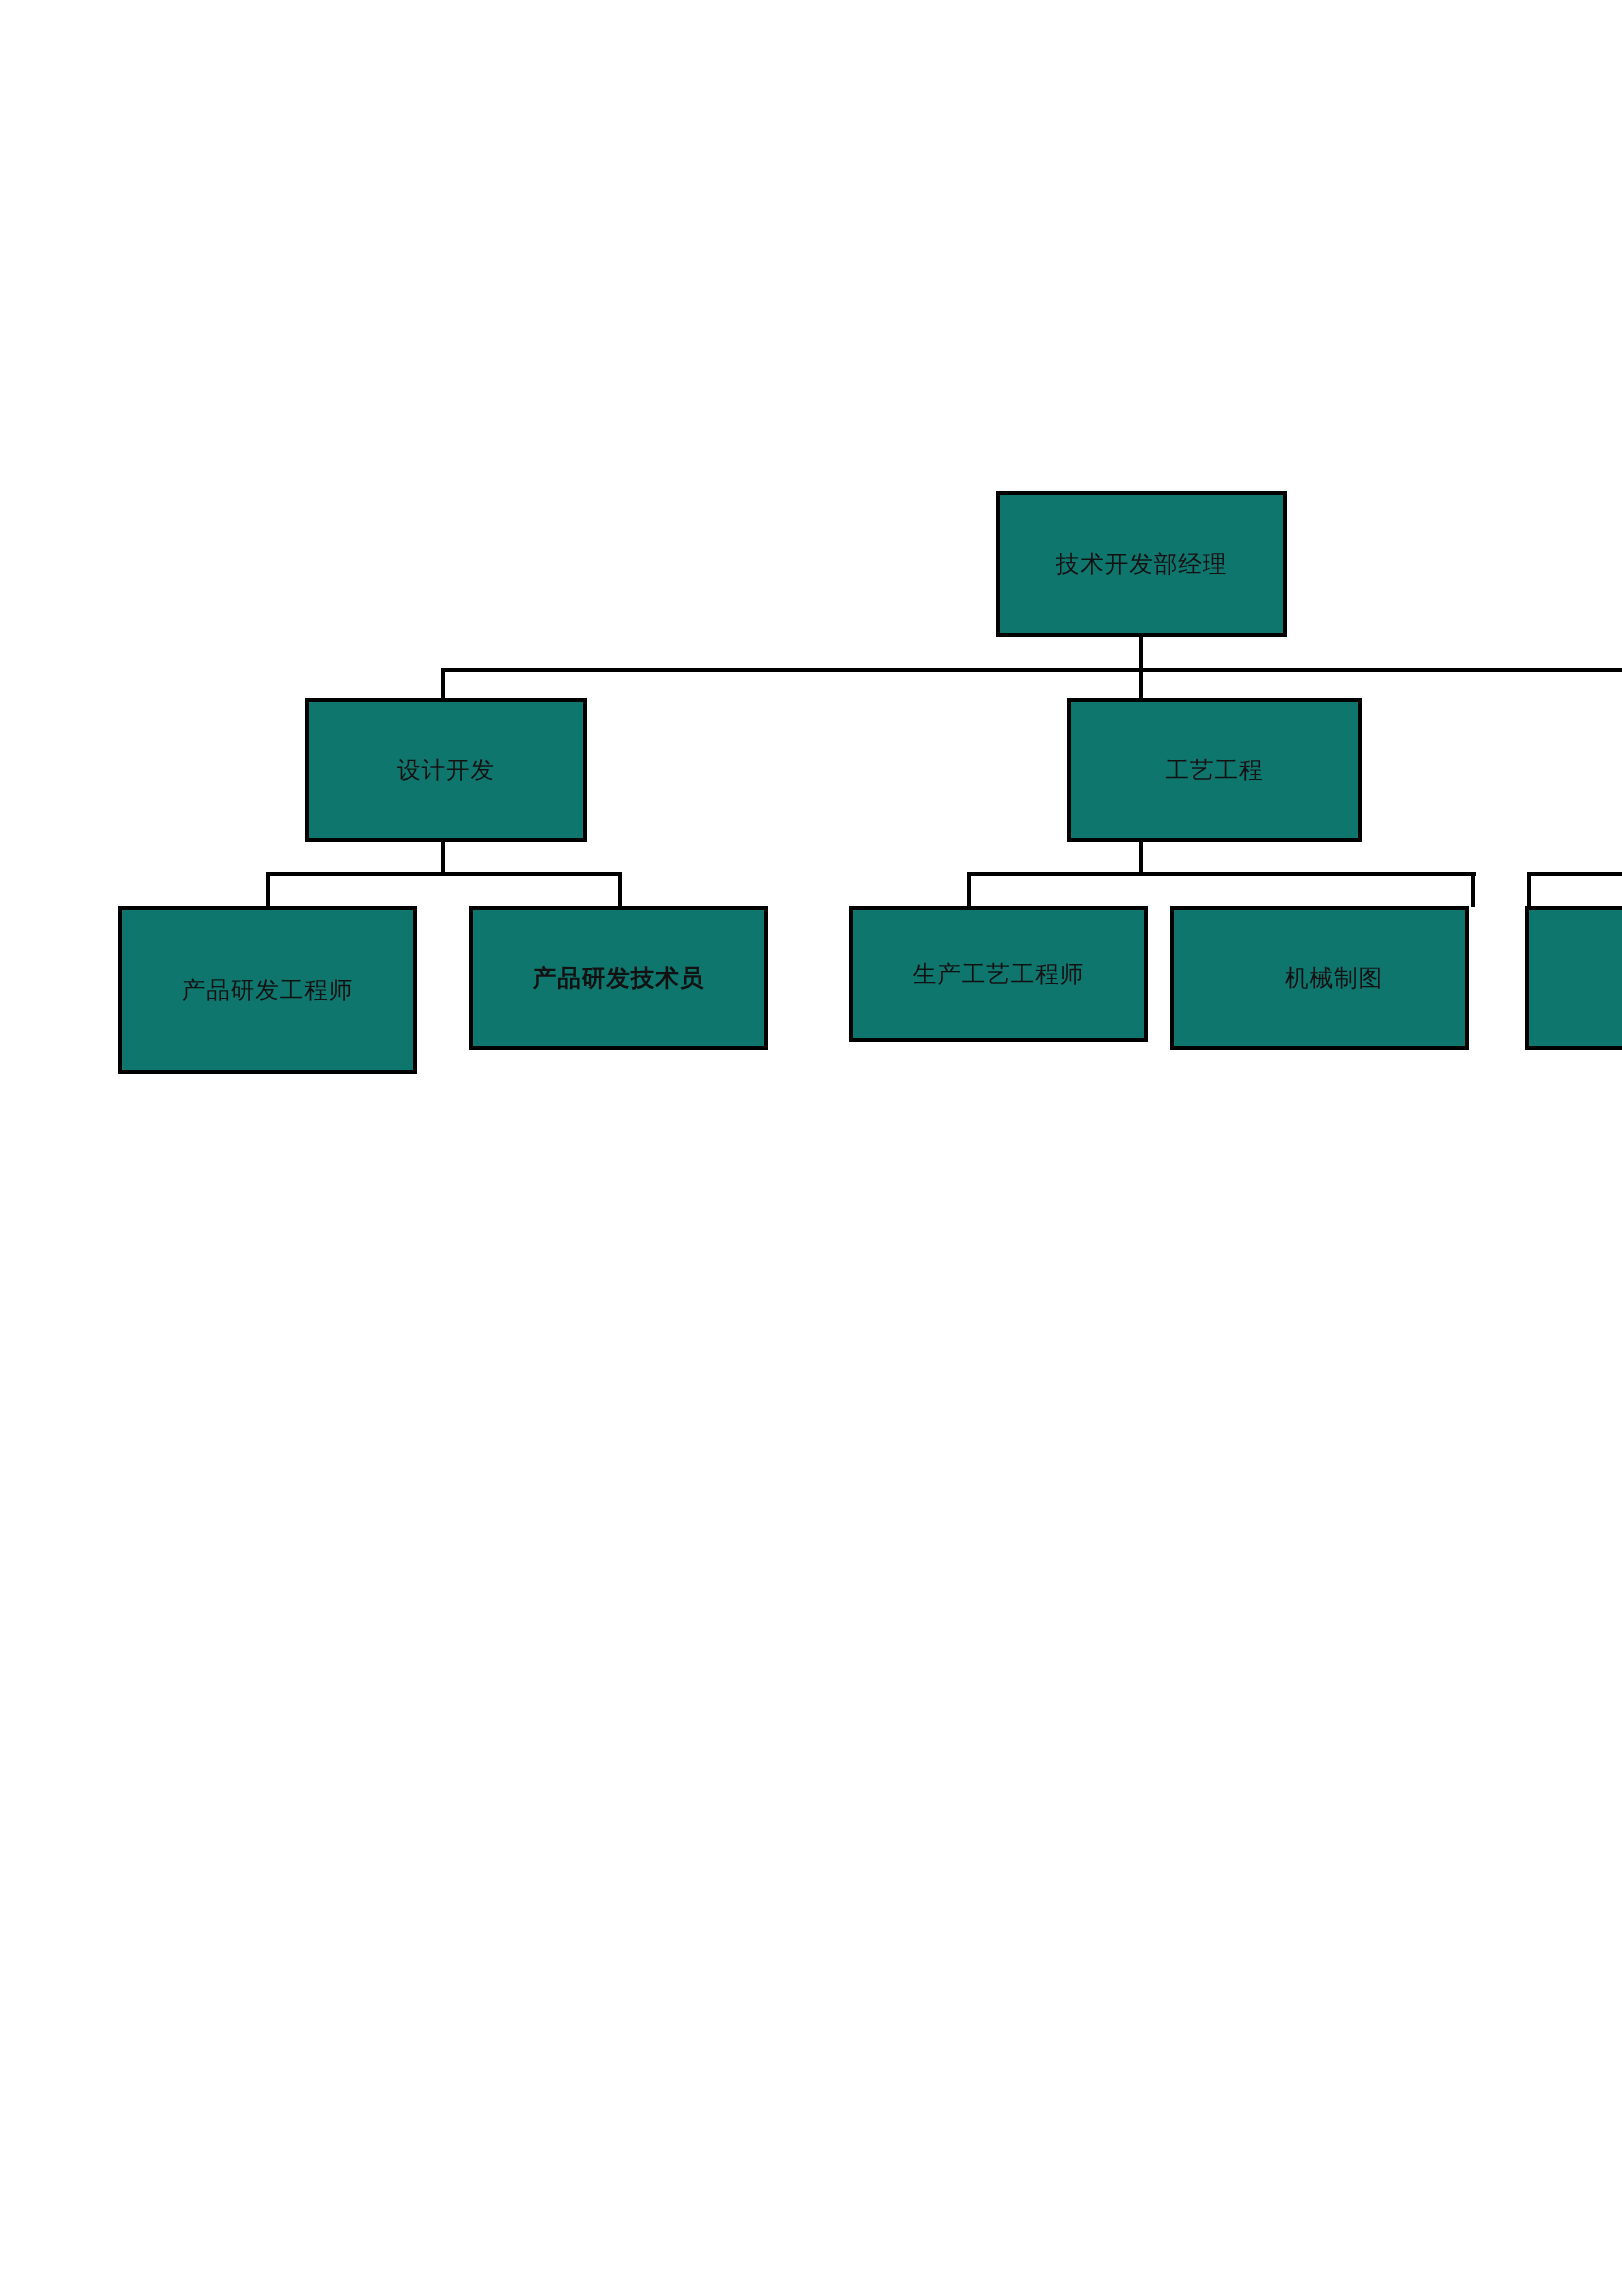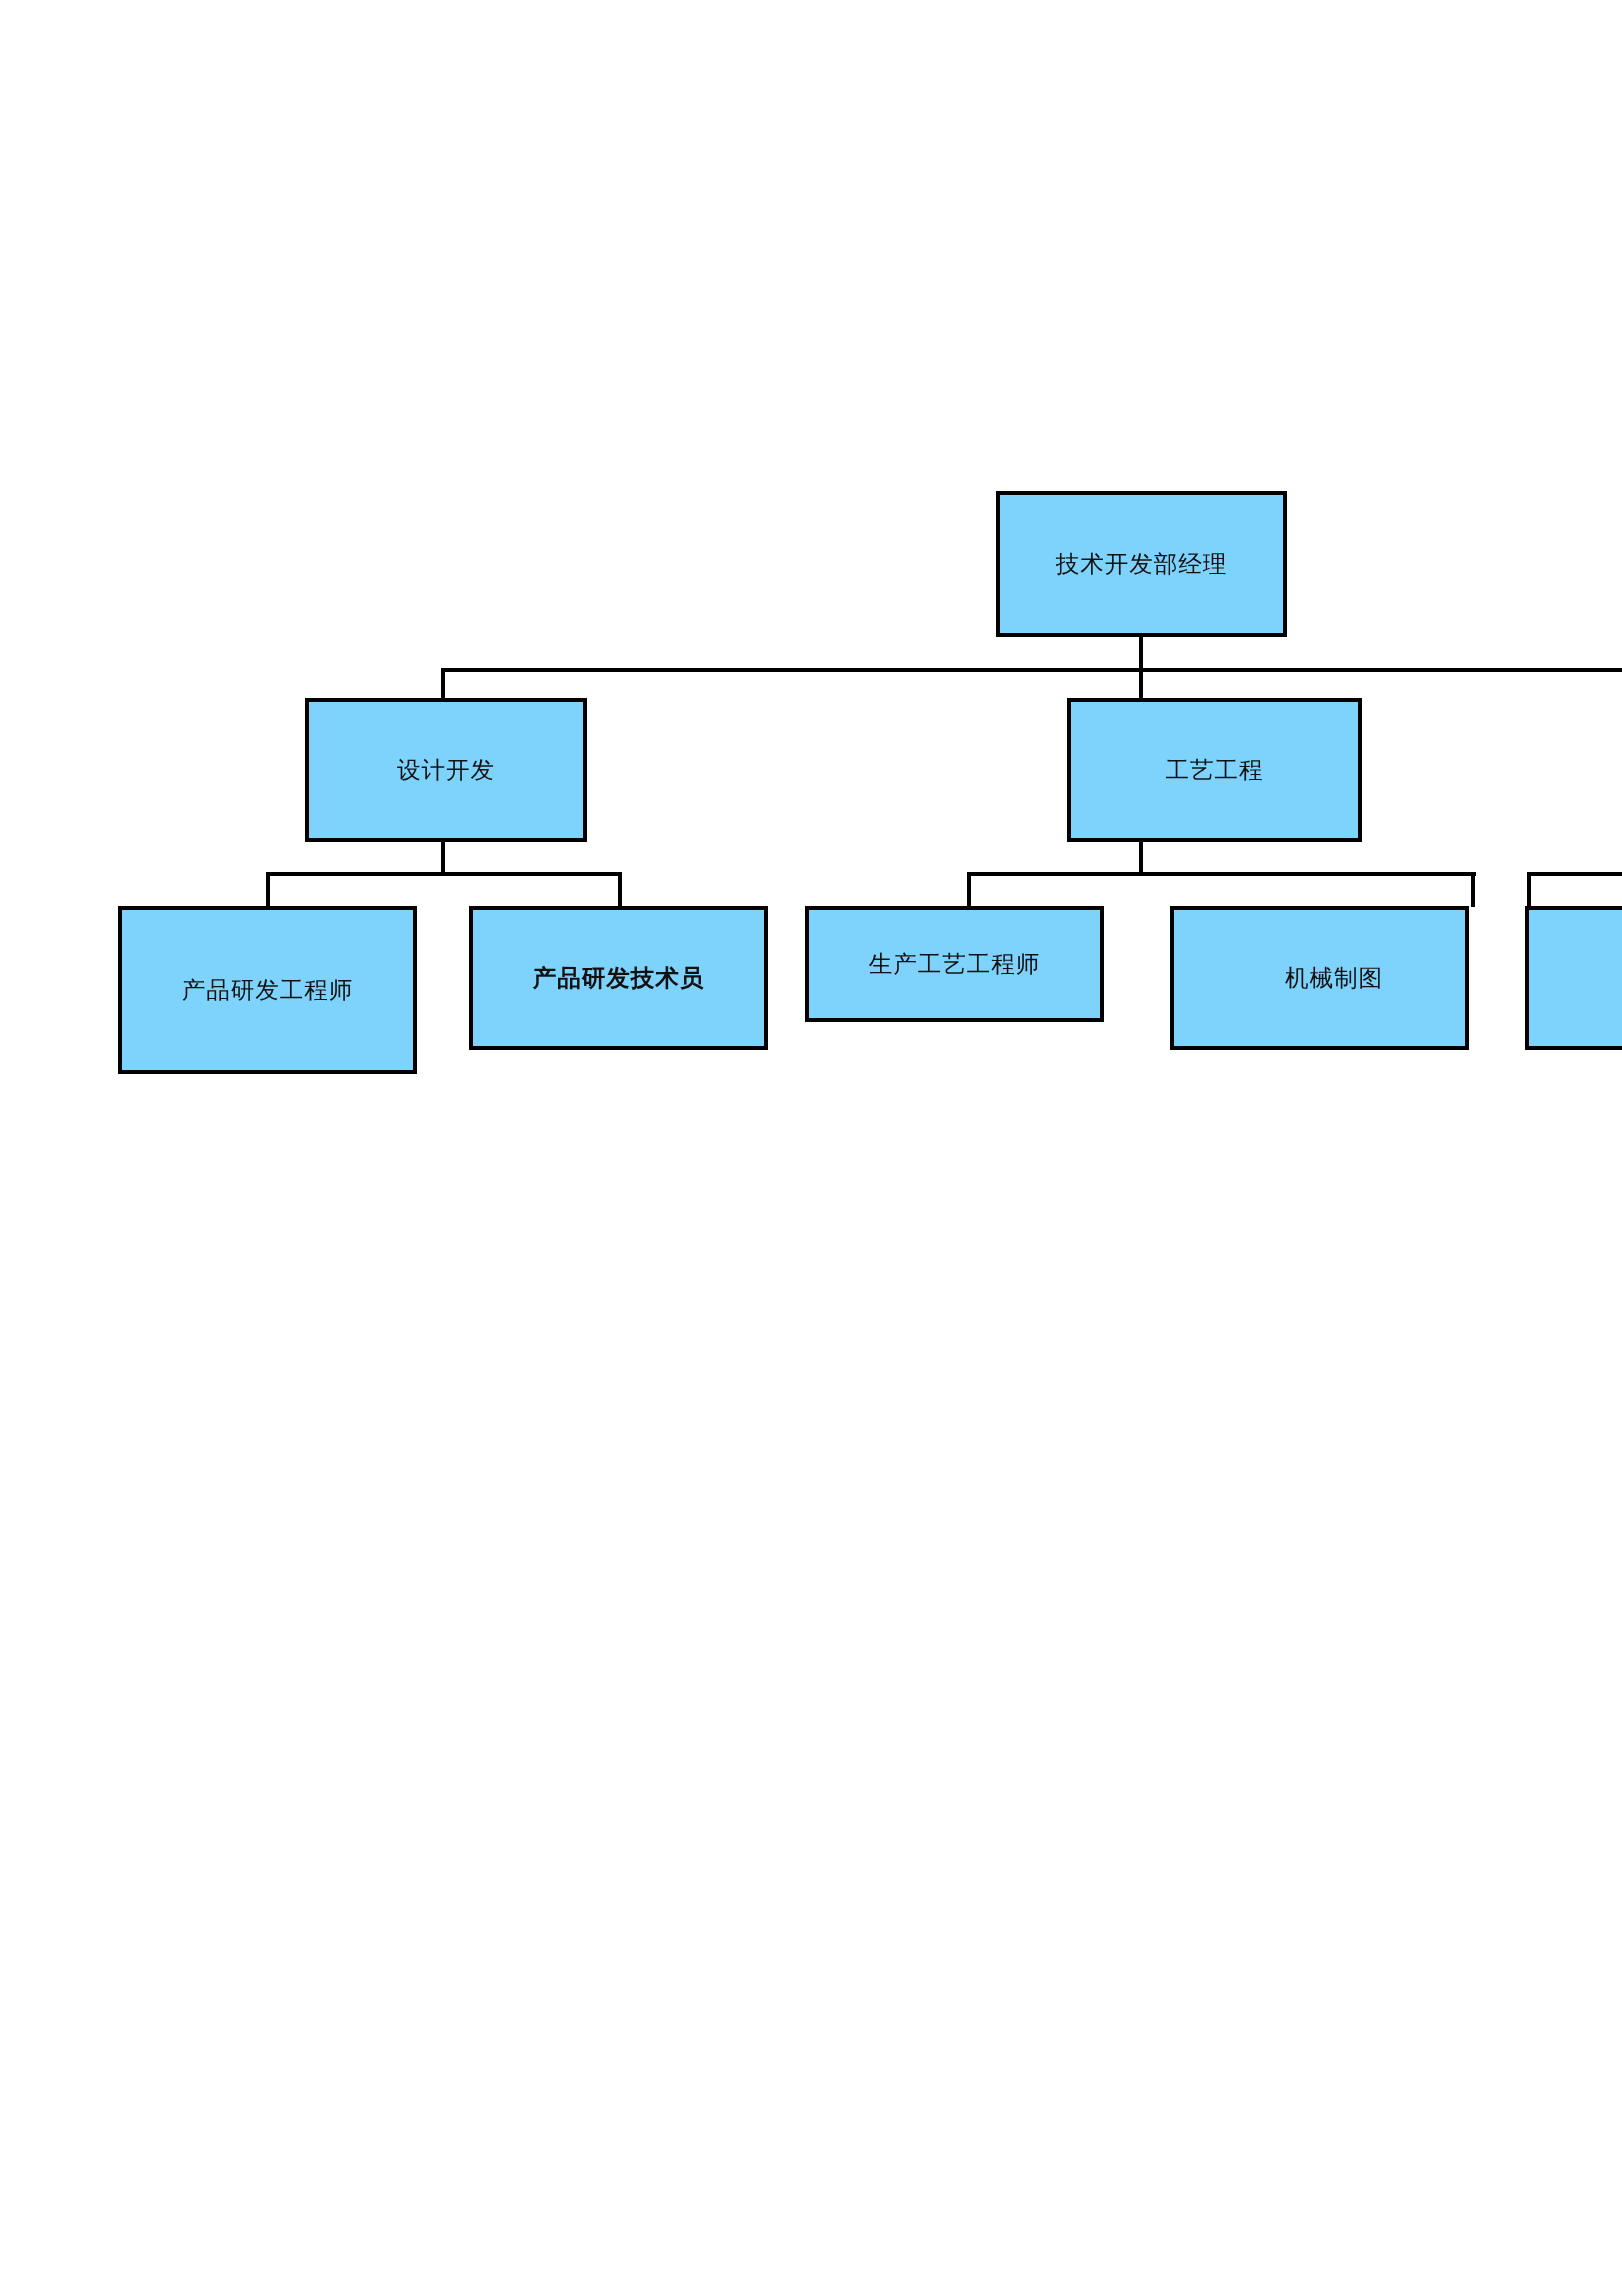--- a/index.html
+++ b/index.html
@@ -13,21 +13,21 @@
   #chart-canvas {
     position: relative;
     width: 1623px;
     height: 2295px;
     background: #ffffff;
     overflow: hidden;
   }
   .org-node {
     position: absolute;
     box-sizing: border-box;
-    background: #7dd3fc;
+    background: #0f766e;
     border: 4.4px solid #000000;
     display: flex;
     align-items: center;
     justify-content: center;
     text-align: center;
   }
   .org-node .node-label {
     font-size: 23.6px;
     line-height: 1.3;
     color: #111111;
@@ -85,21 +85,21 @@
   <div class="connector-v" style="left:1527px; top:872px; height:35px;"></div>
 
   <div class="org-node" style="left:118px; top:906px; width:299px; height:168px;">
     <span class="node-label">产品研发工程师</span>
   </div>
 
   <div class="org-node" style="left:469px; top:906px; width:299px; height:144px;font-weight:bold;">
     <span class="node-label">产品研发技术员</span>
   </div>
 
-  <div class="org-node" style="left:805px; top:906px; width:299px; height:116px;">
+  <div class="org-node" style="left:849px; top:906px; width:299px; height:136px;">
     <span class="node-label">生产工艺工程师</span>
   </div>
 
   <div class="org-node" style="left:1170px; top:906px; width:299px; height:144px;padding-left:29px;">
     <span class="node-label">机械制图</span>
   </div>
 
   <div class="org-node" style="left:1525px; top:906px; width:299px; height:144px;">
     
   </div>

